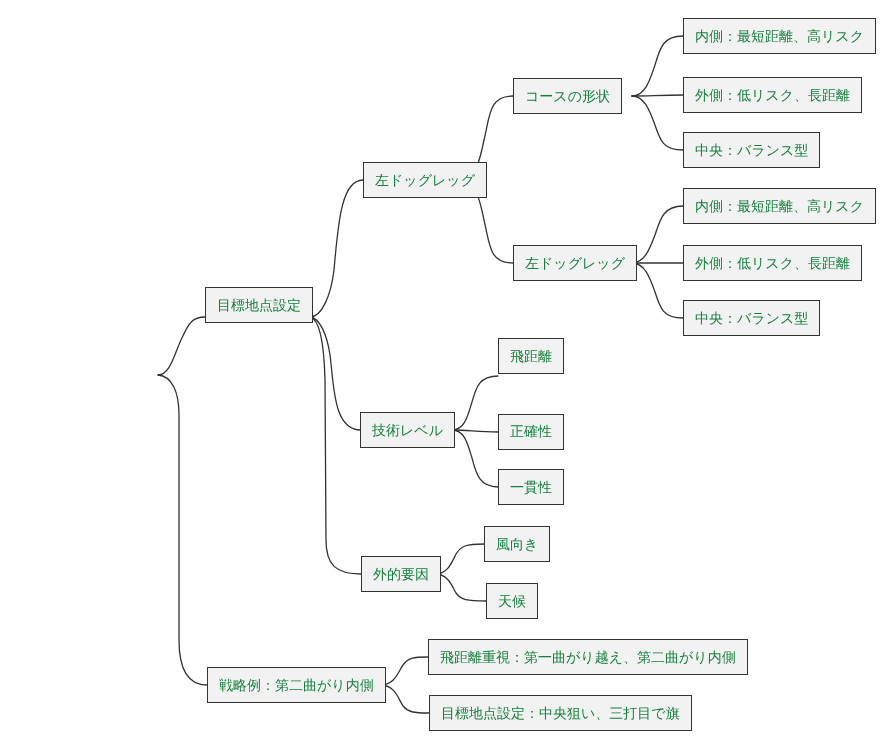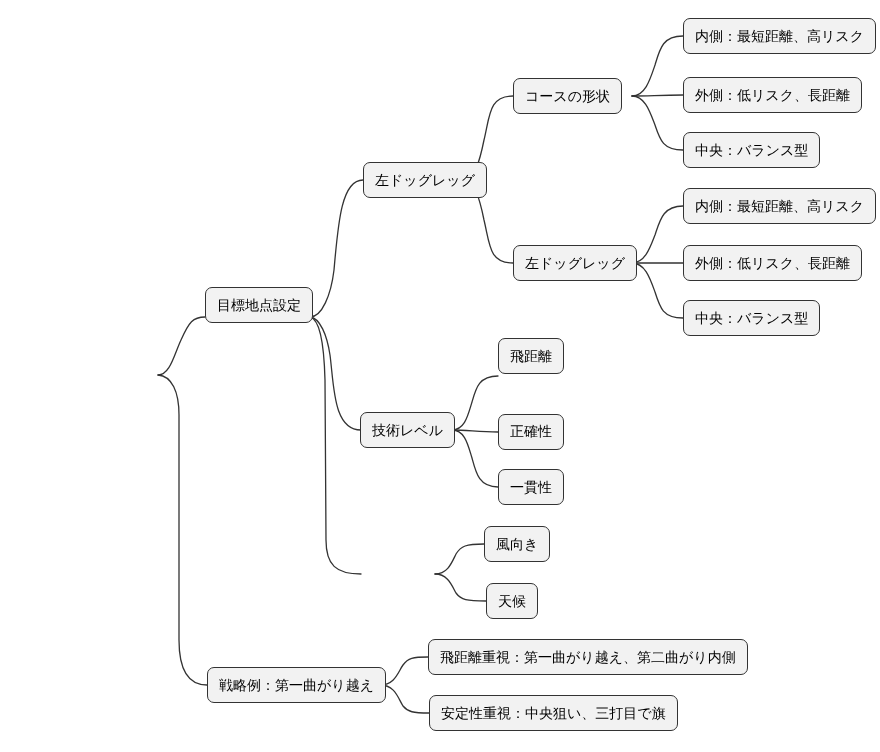--- a/index.html
+++ b/index.html
@@ -24,25 +24,25 @@
     fill: none;
     stroke: #333333;
     stroke-width: 1.3;
     stroke-linecap: round;
   }
   .node {
     position: absolute;
     transform: translateY(-50%);
     background: #f2f2f2;
     border: 1.5px solid #333333;
-    border-radius: 7px;
+    border-radius: 0;
     padding: 7px 11px;
     font-size: 14px;
     line-height: 20px;
-    color: #000000;
+    color: #15803d;
     white-space: nowrap;
     box-sizing: border-box;
   }
 </style>
 </head>
 <body>
 
 <div class="canvas">
 
   <svg class="edges" viewBox="0 0 880 752" xmlns="http://www.w3.org/2000/svg">
@@ -90,24 +90,25 @@
   <div class="node" style="left:683px; top:318px;">中央：バランス型</div>
 
   <div class="node" style="left:360px; top:430px;">技術レベル</div>
 
   <div class="node" style="left:498px; top:356px;text-align:right;">飛距離</div>
 
   <div class="node" style="left:498px; top:432px;font-family:Liberation Mono, monospace;">正確性</div>
 
   <div class="node" style="left:498px; top:487px;">一貫性</div>
 
+  <div class="node" style="left:361px; top:574px;">外的要因</div>
 
   <div class="node" style="left:484px; top:544px;">風向き</div>
 
   <div class="node" style="left:486px; top:601px;">天候</div>
 
-  <div class="node" style="left:207px; top:685px;">戦略例：第一曲がり越え</div>
+  <div class="node" style="left:207px; top:685px;">戦略例：第二曲がり内側</div>
 
   <div class="node" style="left:428px; top:657px;">飛距離重視：第一曲がり越え、第二曲がり内側</div>
 
-  <div class="node" style="left:429px; top:713px;">安定性重視：中央狙い、三打目で旗</div>
+  <div class="node" style="left:429px; top:713px;">目標地点設定：中央狙い、三打目で旗</div>
 
 </div>
 
 </body></html>

